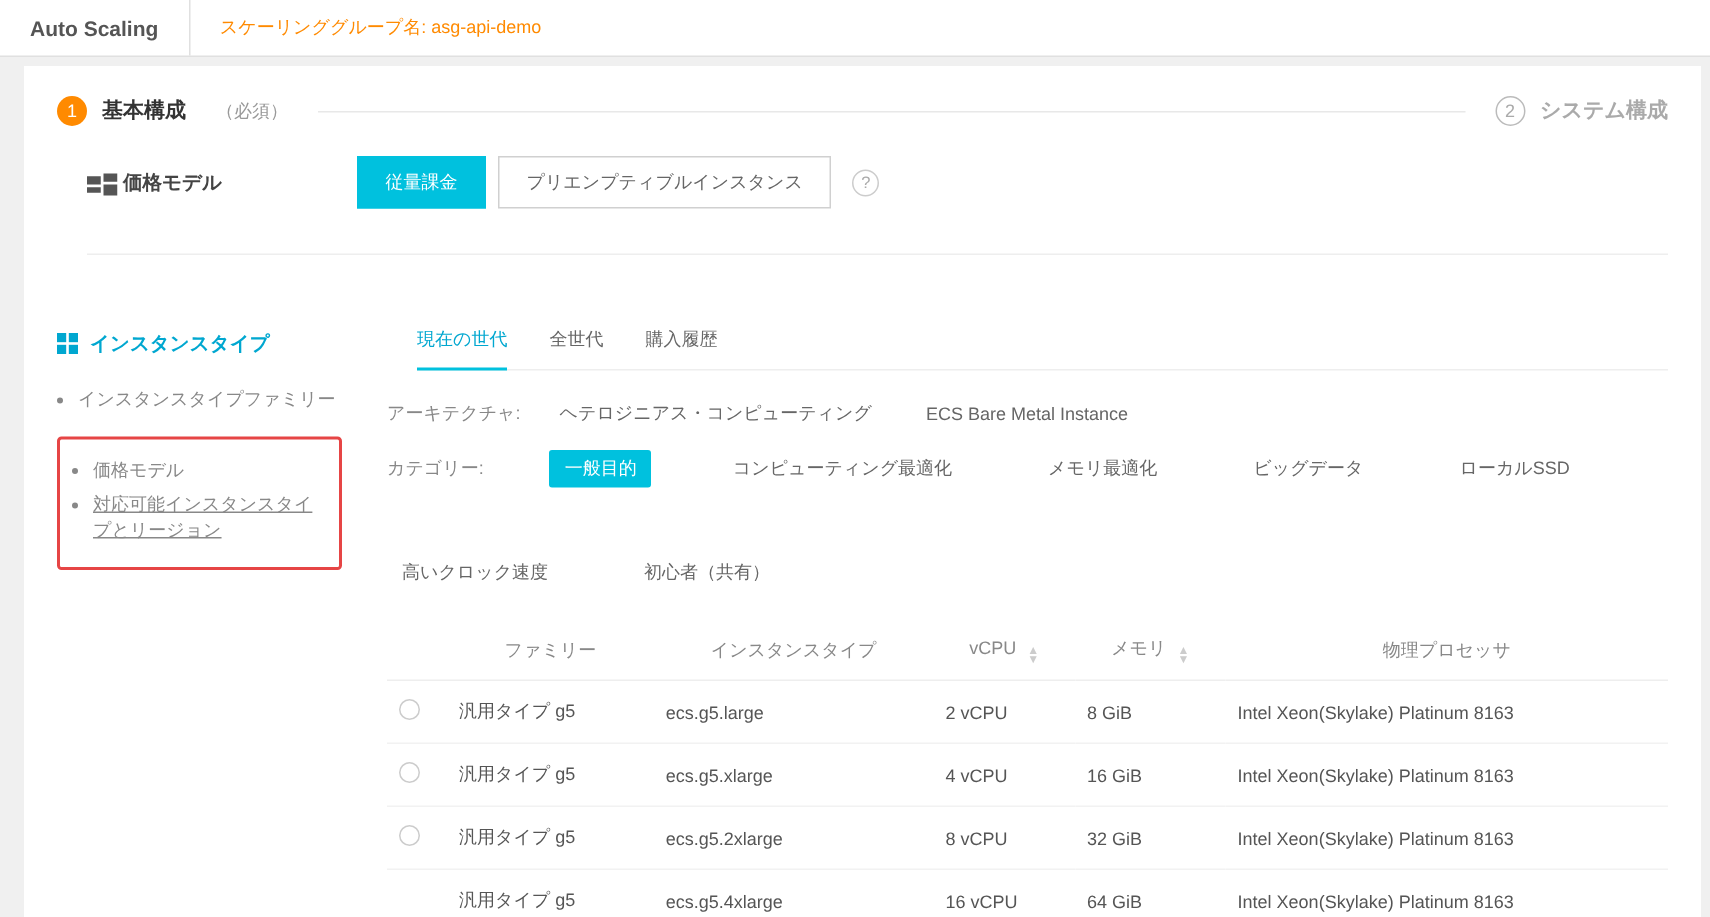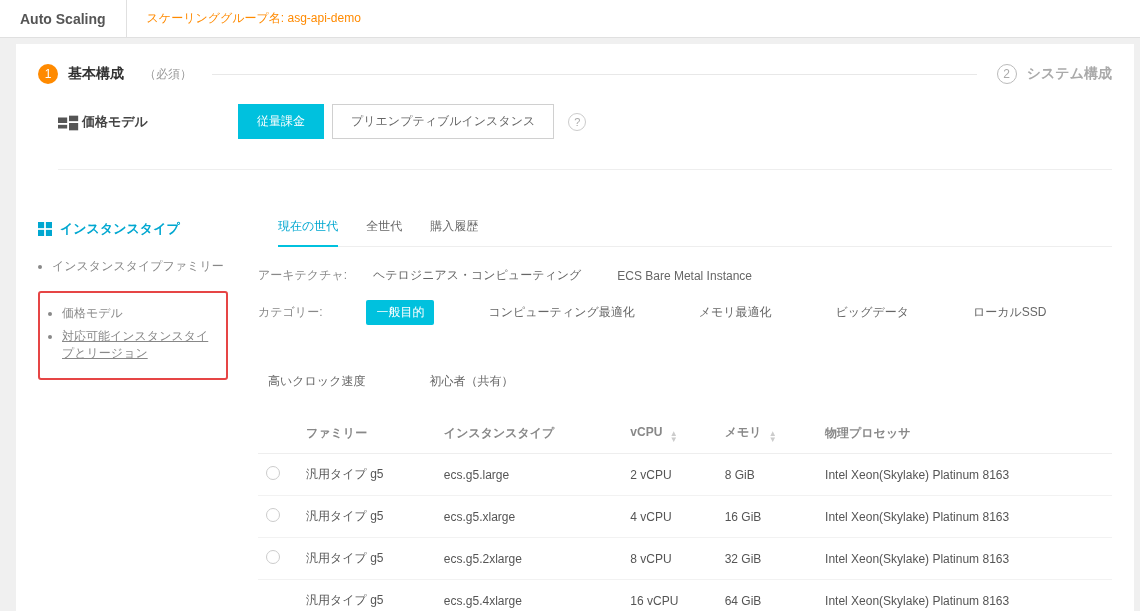--- a/index.html
+++ b/index.html
@@ -120,21 +120,21 @@
     .tabs { display: flex; gap: 28px; border-bottom: 1px solid #eee; margin-bottom: 16px; margin-left: 20px; }
     .tab { padding: 6px 0 10px 0; font-size: 12px; color: #666; cursor: pointer; }
     .tab.active { color: #00a7d0; border-bottom: 2px solid #00c1de; margin-bottom: -1px; }
     .chip-row { display: flex; align-items: center; gap: 16px; margin-bottom: 12px; flex-wrap: wrap; }
     .chip-row .lbl { color: #888; font-size: 12px; }
     .chip {
       font-size: 12px; padding: 4px 10px; cursor: pointer; color: #666;
     }
     .chip.active { background: #00c1de; color: #fff; border-radius: 2px; }
     table { width: 100%; border-collapse: collapse; font-size: 12px; color: #555; }
-    thead th { text-align: left; font-weight: 700; color: #888; padding: 10px 8px; border-bottom: 1px solid #eee; }
+    thead th { text-align: center; font-weight: 400; color: #888; padding: 10px 8px; border-bottom: 1px solid #eee; }
     tbody td { padding: 12px 8px; border-bottom: 1px solid #f2f2f2; }
     .radio {
       width: 14px; height: 14px; border: 1px solid #ccc; border-radius: 50%; display: inline-block; cursor: pointer;
     }
     .sorticons { display: inline-flex; flex-direction: column; margin-left: 4px; }
     .sorticons span { font-size: 8px; line-height: 6px; color: #ccc; }
   </style>
 </head>
 <body>
 

